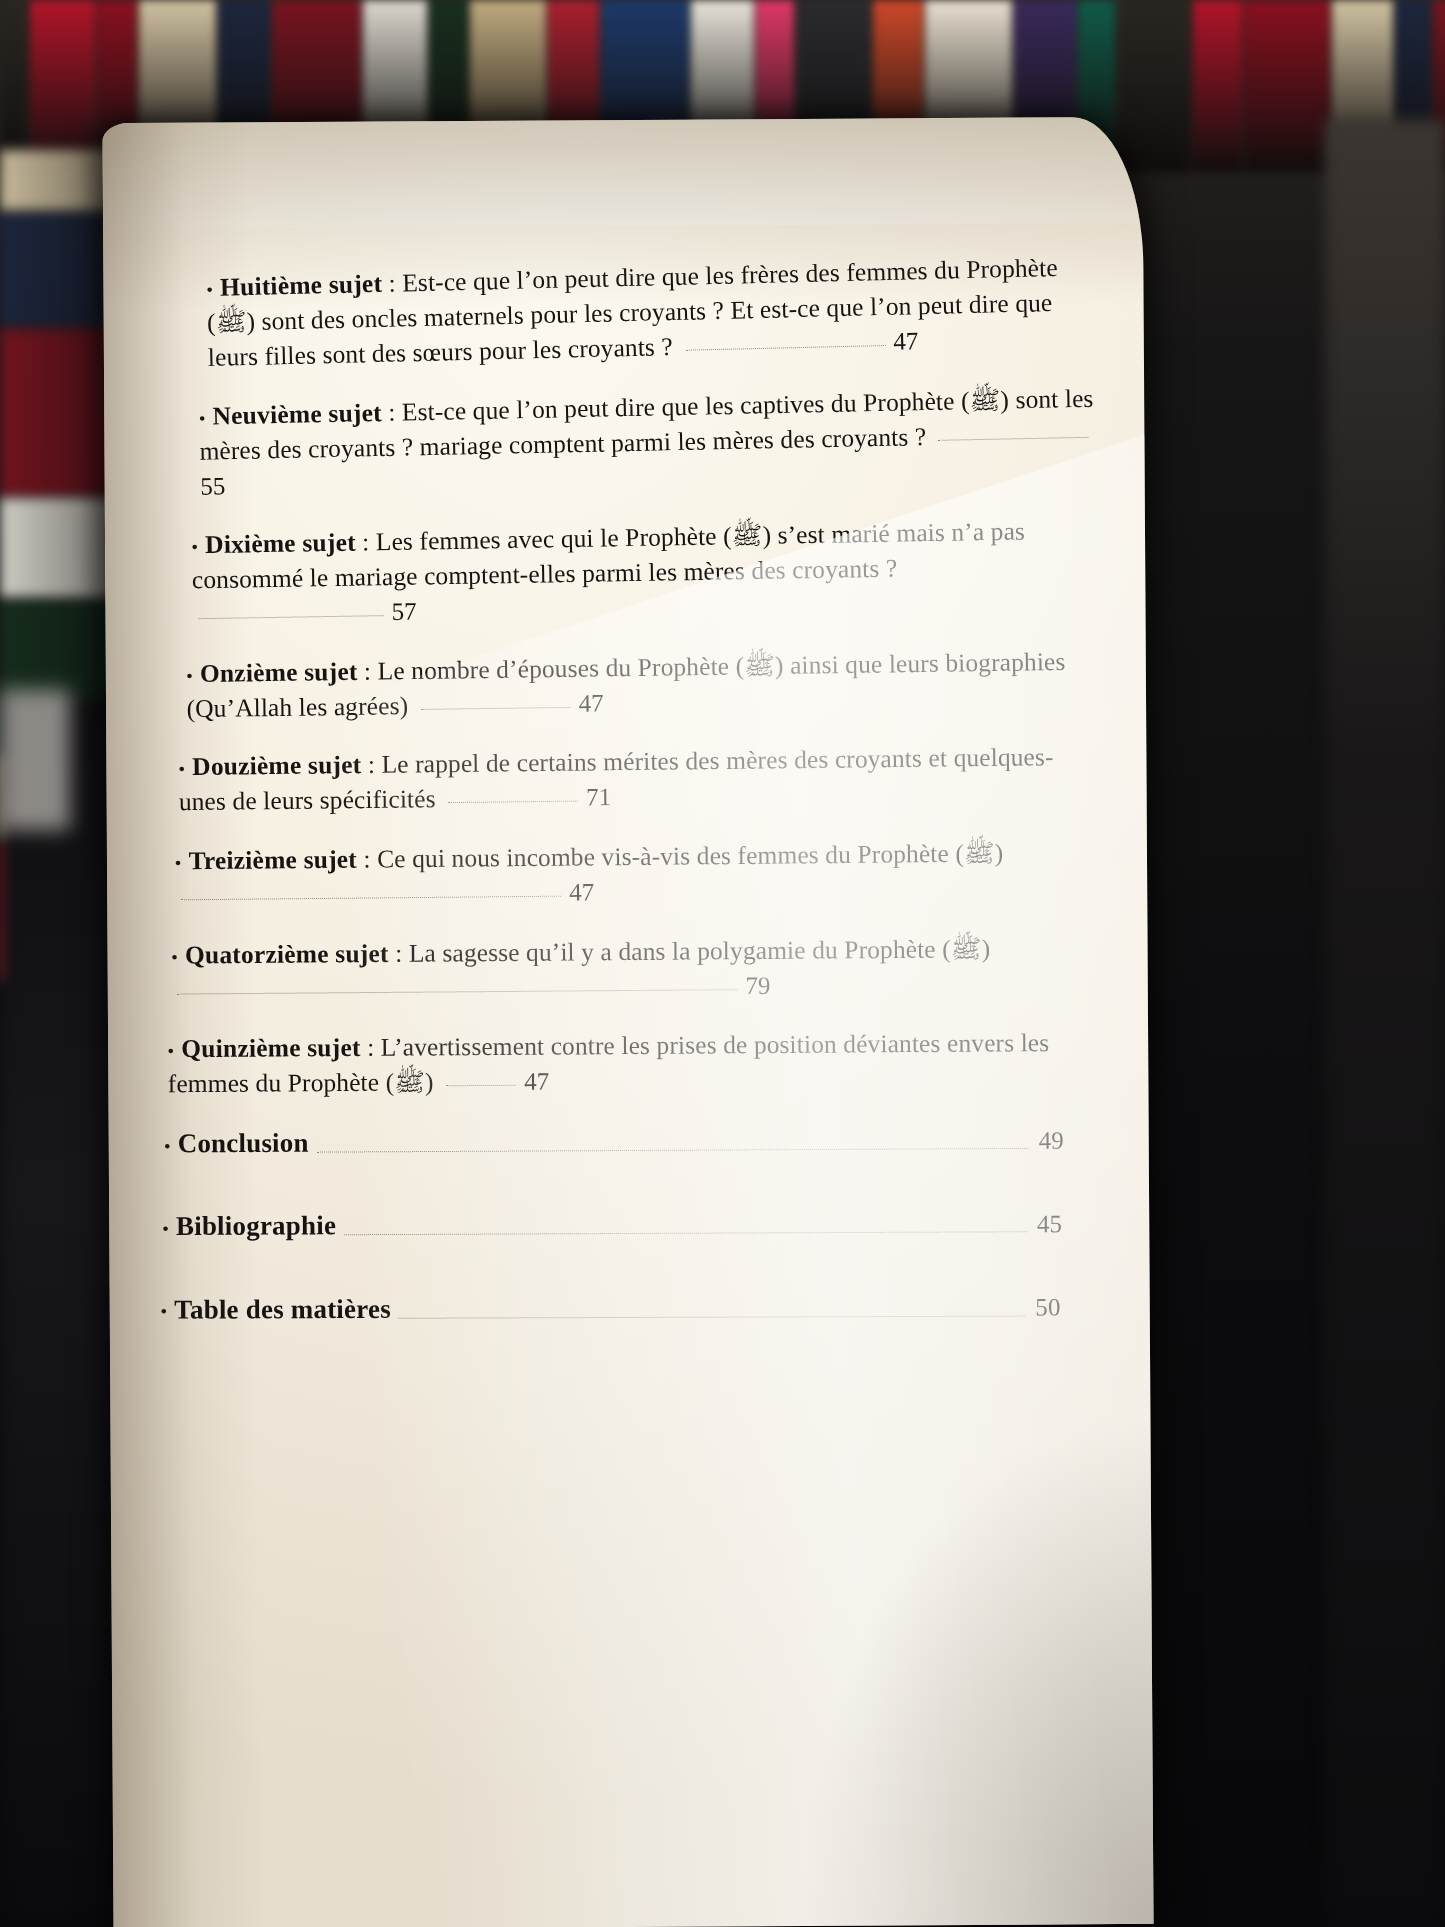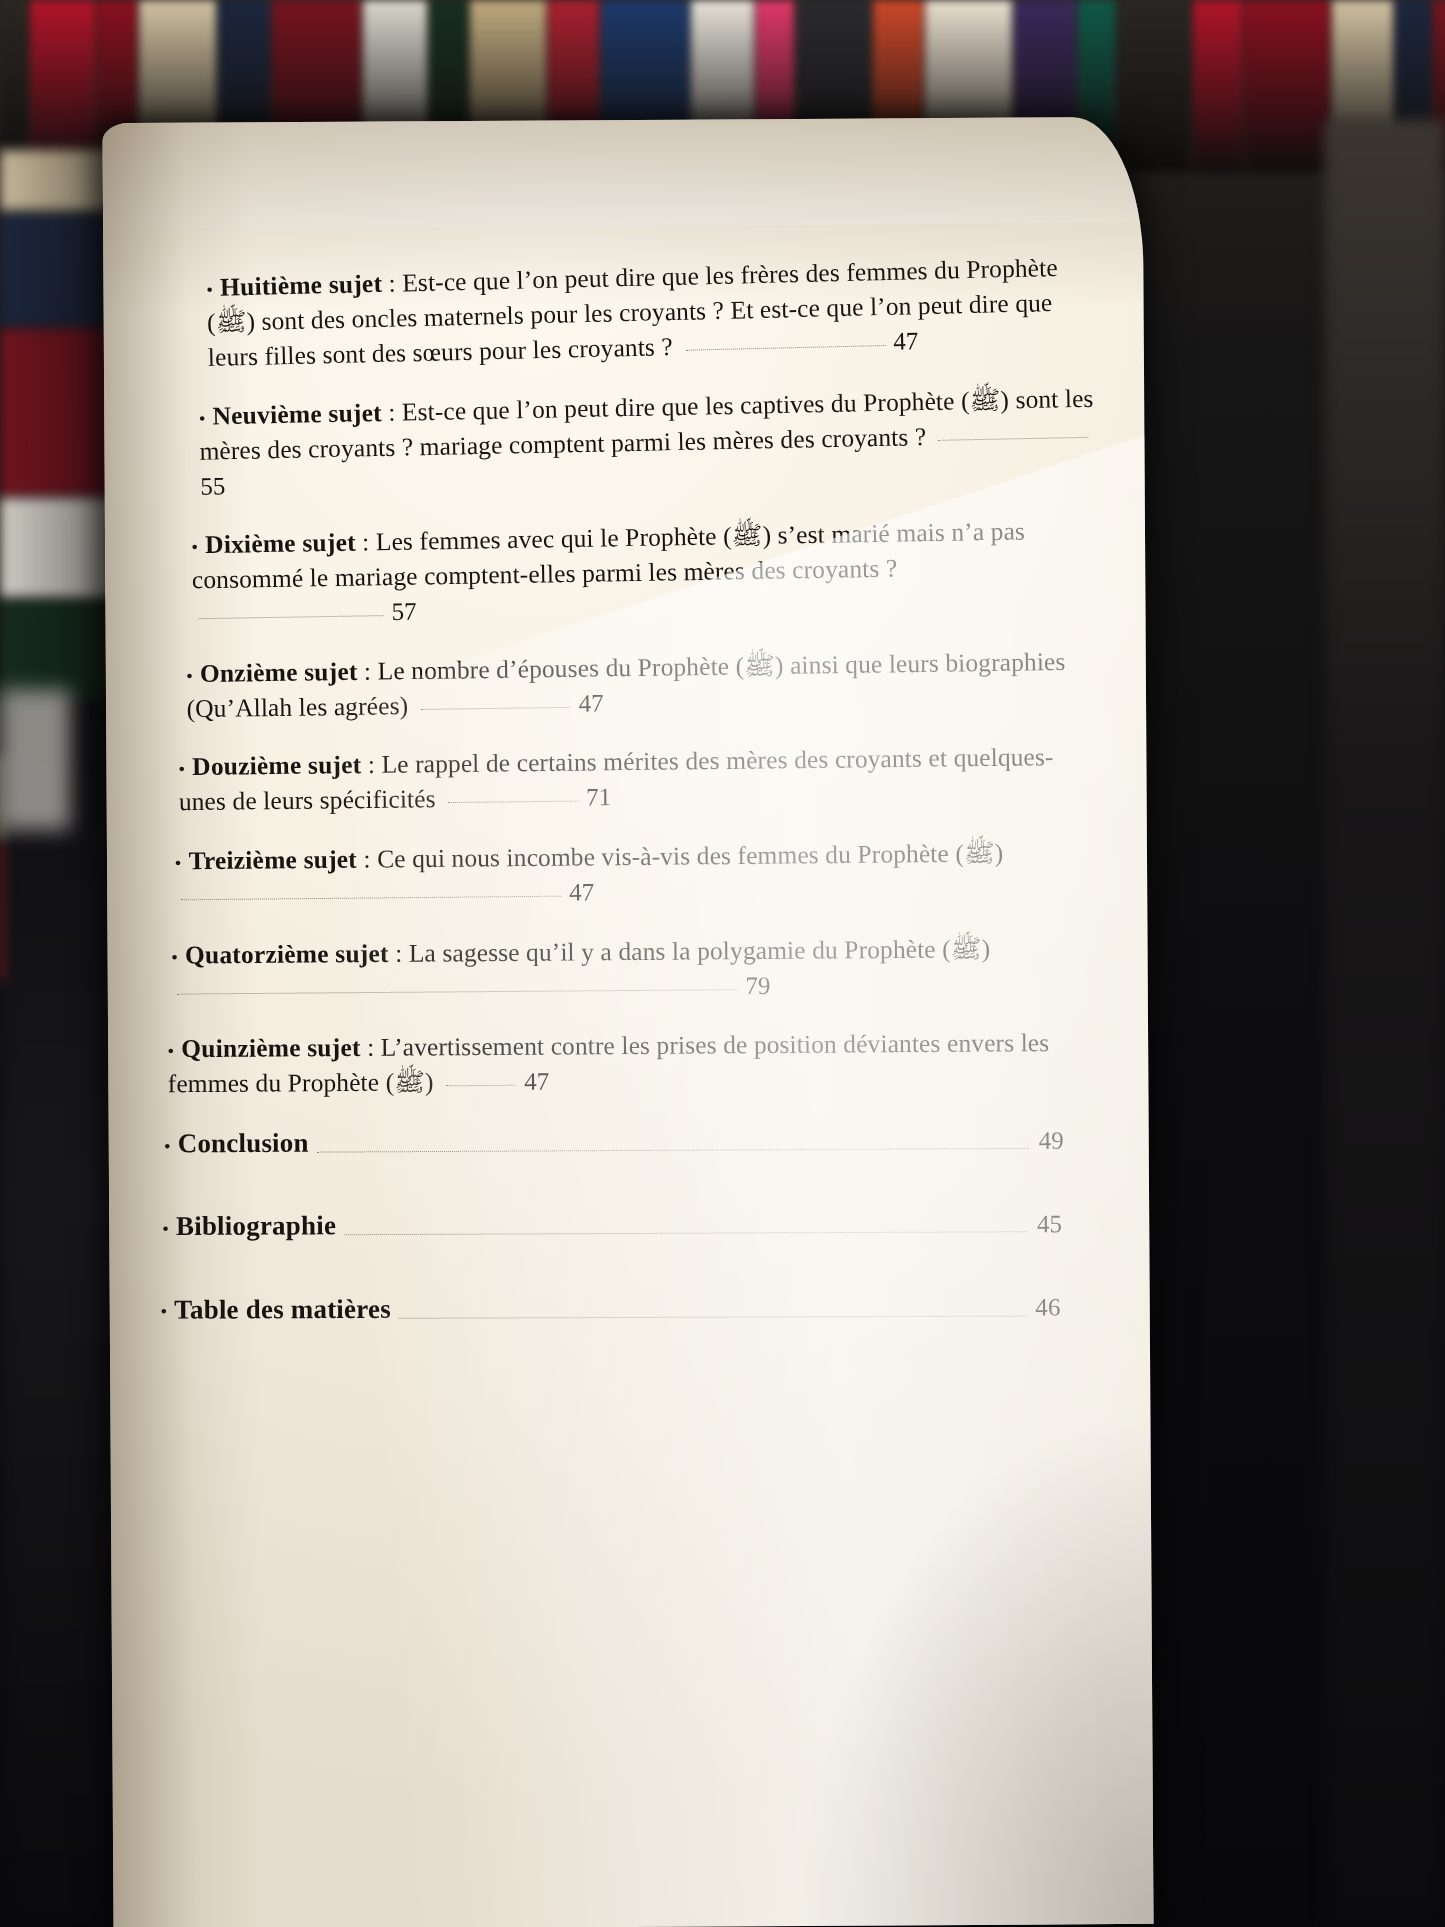--- a/index.html
+++ b/index.html
@@ -347,21 +347,21 @@
           <span class="txt"><span class="bullet">•</span><span class="lead">Bibliographie</span></span>
           <span class="fill"></span>
           <span class="pageno">45</span>
         </div>
       </div>
 
       <div class="toc-entry e11 single-line">
         <div class="entry-body row-flex">
           <span class="txt"><span class="bullet">•</span><span class="lead">Table des matières</span></span>
           <span class="fill"></span>
-          <span class="pageno">46</span>
+          <span class="pageno">50</span>
         </div>
       </div>
 
     </div>
 
     <div class="light-band"></div>
     <div class="shadow-bottomright"></div>
   </div>
 
 </div>

